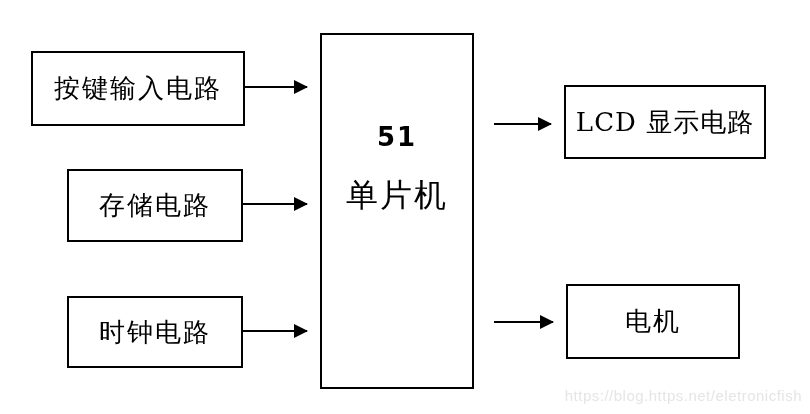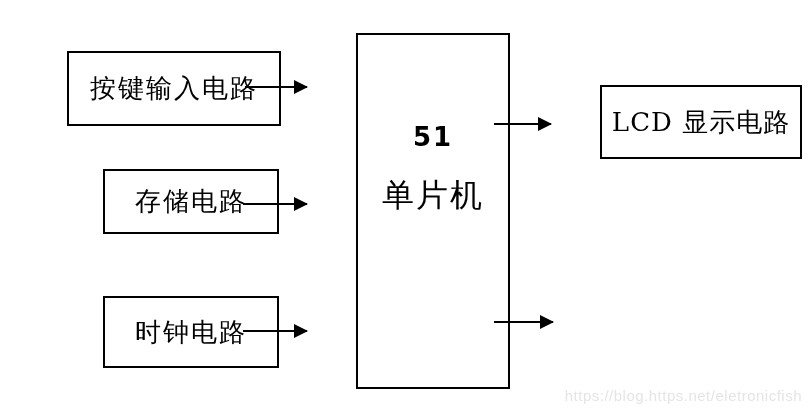--- a/index.html
+++ b/index.html
@@ -20,24 +20,23 @@
     border: 2px solid #000000;
     background: #ffffff;
     display: flex;
     align-items: center;
     justify-content: center;
     text-align: center;
     color: #000000;
     font-size: 26px;
     letter-spacing: 2px;
     box-sizing: border-box;
-    margin-left: 36px;
   }
   #block-key-input { left: 31px;  top: 51px;  width: 214px; height: 75px; }
-  #block-storage   { left: 67px;  top: 169px; width: 176px; height: 65px; }
+  #block-storage   { left: 67px;  top: 169px; width: 176px; height: 73px; }
   #block-clock     { left: 67px;  top: 296px; width: 176px; height: 72px; }
   #block-mcu       { left: 320px; top: 33px;  width: 154px; height: 356px; }
   #block-lcd       { left: 564px; top: 85px;  width: 202px; height: 74px; letter-spacing: 1px; }
   #block-motor     { left: 566px; top: 284px; width: 174px; height: 75px; }
 
   #block-mcu .mcu-lines {
     display: flex;
     flex-direction: column;
     align-items: center;
     transform: translateY(-45px);
@@ -104,20 +103,23 @@
     <div class="mcu-lines">
       <span class="mcu-line1">51</span>
       <span class="mcu-line2">单片机</span>
     </div>
   </div>
 
   <div class="block" id="block-lcd">
     <span>LCD 显示电路</span>
   </div>
 
+  <div class="block" id="block-motor">
+    <span>电机</span>
+  </div>
 
   <div class="arrow" id="arrow-1"></div>
   <div class="arrow" id="arrow-2"></div>
   <div class="arrow" id="arrow-3"></div>
   <div class="arrow" id="arrow-4"></div>
   <div class="arrow" id="arrow-5"></div>
 
   <div id="watermark">https://blog.https.net/eletronicfish</div>
 
 </div>

